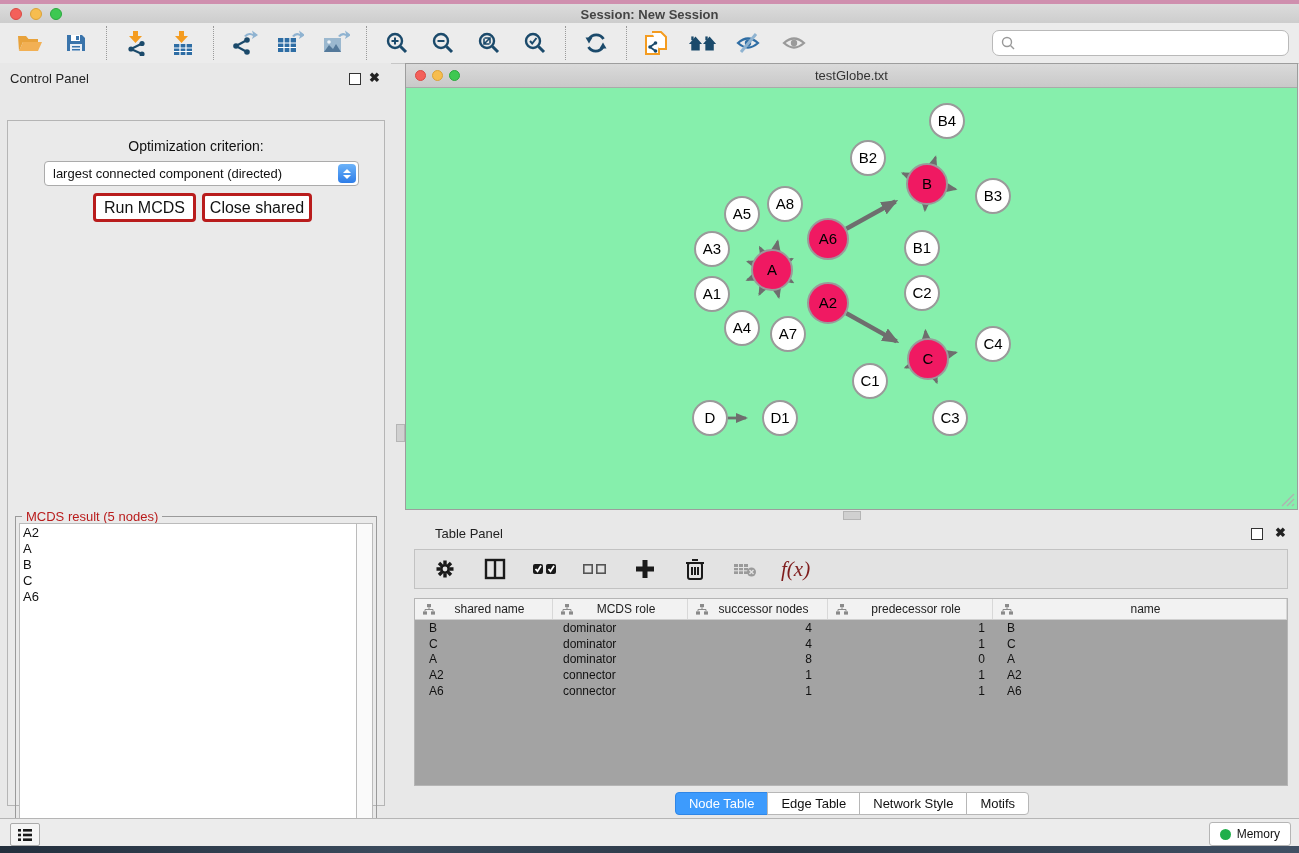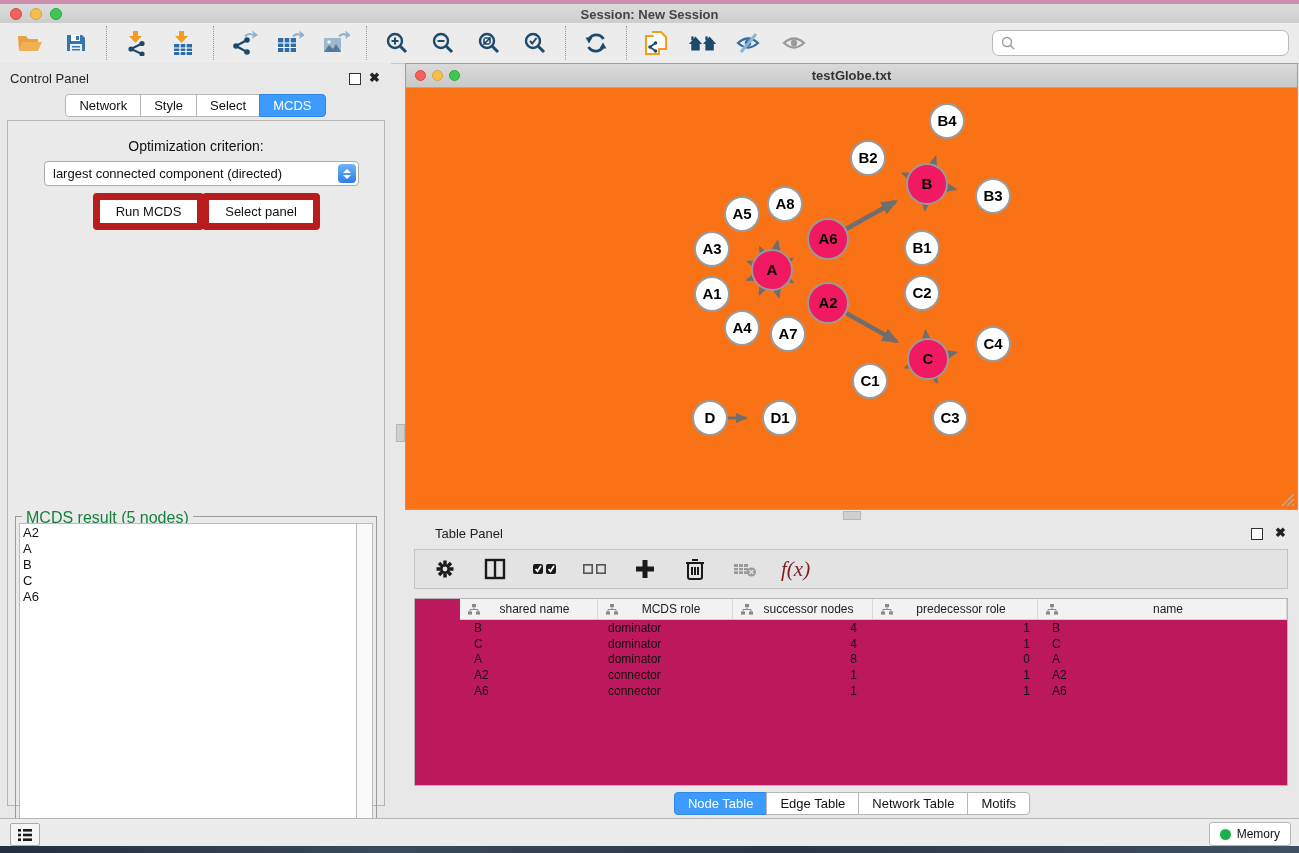--- a/index.html
+++ b/index.html
@@ -46,57 +46,57 @@
   #opt-label{position:absolute;left:0;width:100%;top:17px;text-align:center;font-size:14px;color:#111;}
   #opt-select{position:absolute;left:36px;top:40px;width:313px;height:23px;background:#fff;
     border:1px solid #ababab;border-radius:4px;display:flex;align-items:center;}
   #opt-select .sel-text{flex:1;font-size:13px;padding-left:8px;white-space:nowrap;overflow:hidden;}
   #opt-stepper{width:18px;height:19px;margin-right:2px;border-radius:4px;
     background:linear-gradient(#6cb3f9,#2e7de8);display:flex;flex-direction:column;
     align-items:center;justify-content:center;gap:2px;}
   #opt-stepper i{width:0;height:0;border-left:4px solid transparent;border-right:4px solid transparent;}
   #opt-stepper .up{border-bottom:4px solid #fff;}
   #opt-stepper .dn{border-top:4px solid #fff;}
-  .mac-btn{position:absolute;top:72px;height:23px;background:#fff;border:7px solid #b91c1c;
-    border-radius:4px;font-size:13px;font-family:"Liberation Sans",sans-serif;color:#111;
+  .mac-btn{position:absolute;top:72px;height:23px;background:#fff;border:3px solid #b91c1c;
+    border-radius:4px;font-size:16px;font-family:"Liberation Sans",sans-serif;color:#111;
     display:flex;align-items:center;justify-content:center;}
   #mcds-result{position:absolute;left:7px;top:395px;width:360px;height:343px;
     border:1px solid #9a9a9a;}
   #mcds-legend{position:absolute;left:6px;top:-8px;background:#eaeaea;padding:0 4px;
-    font-size:16px;color:#15803d;}
+    font-size:13px;color:#b91c1c;}
   #mcds-list{position:absolute;left:3px;top:6px;right:18px;bottom:3px;background:#fff;
     border:1px solid #bbb;border-right:0;font-size:13px;padding:1px 0 0 3px;line-height:16px;}
   #mcds-scroll{position:absolute;top:6px;right:3px;bottom:3px;width:15px;background:#fafafa;
     border:1px solid #bbb;}
 
   
   .grip-v{left:396px;top:424px;width:7px;height:16px;background:#d0d0d0;border:1px solid #b5b5b5;}
   .grip-h{left:843px;top:511px;width:16px;height:7px;background:#d0d0d0;border:1px solid #b5b5b5;}
 
   
-  #net-window{left:405px;top:63px;width:893px;height:447px;background:#f97316;
-    border:1px solid #9d9d9d;box-sizing:border-box;font-weight:bold;}
+  #net-window{left:405px;top:63px;width:893px;height:447px;background:#86efac;
+    border:1px solid #9d9d9d;box-sizing:border-box;}
   #net-titlebar{position:absolute;left:0;top:0;width:100%;height:24px;
     background:linear-gradient(#dadada,#c9c9c9);border-bottom:1px solid #aaa;box-sizing:border-box;}
   #net-titlebar .lights{left:9px;top:6px;gap:6px;}
   #net-titlebar .light{width:11px;height:11px;}
   #net-titlebar .title{position:absolute;left:0;right:0;top:4px;text-align:center;
     font-size:13px;color:#333;}
   #graph-svg{position:absolute;left:0;top:24px;}
   #resize-grip{position:absolute;right:2px;bottom:2px;}
 
   
   #table-panel{left:405px;top:520px;width:894px;height:298px;background:#e8e8e8;}
   #tp-title{position:absolute;left:30px;top:6px;font-size:13px;color:#222;}
   #tp-toolbar{position:absolute;left:9px;top:29px;width:874px;height:40px;background:#e3e3e3;
     border:1px solid #c2c2c2;display:flex;align-items:center;gap:22px;padding-left:16px;box-sizing:border-box;}
   .tpi{display:flex;align-items:center;justify-content:center;width:28px;height:28px;}
   #fx-label{font-size:21px;color:#7f1d1d;font-family:"Liberation Serif",serif;font-style:italic;}
-  #tp-table{position:absolute;left:9px;top:78px;width:874px;height:188px;background:#be185d;
-    border:1px solid #b5b5b5;box-sizing:border-box;overflow:hidden;padding-left:45px;}
+  #tp-table{position:absolute;left:9px;top:78px;width:874px;height:188px;background:#a3a3a3;
+    border:1px solid #b5b5b5;box-sizing:border-box;overflow:hidden;}
   #tp-head{display:flex;height:20px;background:#f2f2f2;border-bottom:1px solid #cfcfcf;}
   .th{display:flex;align-items:center;border-right:1px solid #d8d8d8;box-sizing:border-box;
       font-size:12px;color:#222;}
   .th svg{margin:0 0 0 8px;flex:0 0 auto;}
   .th span{flex:1;text-align:center;padding-right:8px;}
   .tr{display:flex;height:15.8px;align-items:center;font-size:12px;}
   .td{box-sizing:border-box;white-space:nowrap;overflow:hidden;}
   .c1{width:138px;padding-left:14px;}
   .c2{width:135px;padding-left:10px;}
   .c3{width:140px;text-align:right;padding-right:16px;}
@@ -274,37 +274,31 @@
         <path d="M11.5 10.5 L15 14" stroke="#999" stroke-width="1.4"></path>
       </svg>
     <input type="text" placeholder="" style="">
   </div>
 </div>
 
 <div id="control-panel" class="abs">
   <div id="cp-title">Control Panel</div>
   <span class="panel-float" style="right:30px;"></span>
   <span class="panel-close" style="right:11px;">✖</span>
-  <div id="cp-tabs">
-      <div class="seg-tab">Network</div>
-      <div class="seg-tab">Style</div>
-      <div class="seg-tab">Select</div>
-      <div class="seg-tab seg-sel">MCDS</div>
-    </div>
   <div id="cp-body">
     <div id="opt-select">
       <span class="sel-text">largest connected component (directed)</span>
       <span id="opt-stepper">
           <i class="up"></i>
           <i class="dn"></i>
         </span>
     </div>
     <div id="opt-label">Optimization criterion:</div>
     <div class="mac-btn" style="left:85px;width:97px;">Run MCDS</div>
-    <div class="mac-btn" style="left:194px;width:104px;">Select panel</div>
+    <div class="mac-btn" style="left:194px;width:104px;">Close shared</div>
     <div id="mcds-result">
       <div id="mcds-legend">MCDS result (5 nodes)</div>
       <div id="mcds-list">
           <div>A2</div>
           <div>A</div>
           <div>B</div>
           <div>C</div>
           <div>A6</div>
         </div>
       <div id="mcds-scroll"></div>
@@ -597,21 +591,21 @@
           <div class="td c3">1</div>
           <div class="td c4">1</div>
           <div class="td c5">A6</div>
         </div>
       </div>
   </div>
 
   <div id="tp-tabs">
       <div class="seg-tab seg-sel">Node Table</div>
       <div class="seg-tab">Edge Table</div>
-      <div class="seg-tab">Network Table</div>
+      <div class="seg-tab">Network Style</div>
       <div class="seg-tab">Motifs</div>
     </div>
 </div>
 
 <div id="status-bar" class="abs">
   <div id="task-btn">
     <svg width="16" height="14" viewBox="0 0 16 14">
         <g fill="#1a1a1a">
           <rect x="1" y="1" width="3" height="2.6"></rect>
           <rect x="6" y="1" width="9" height="2.6"></rect>

